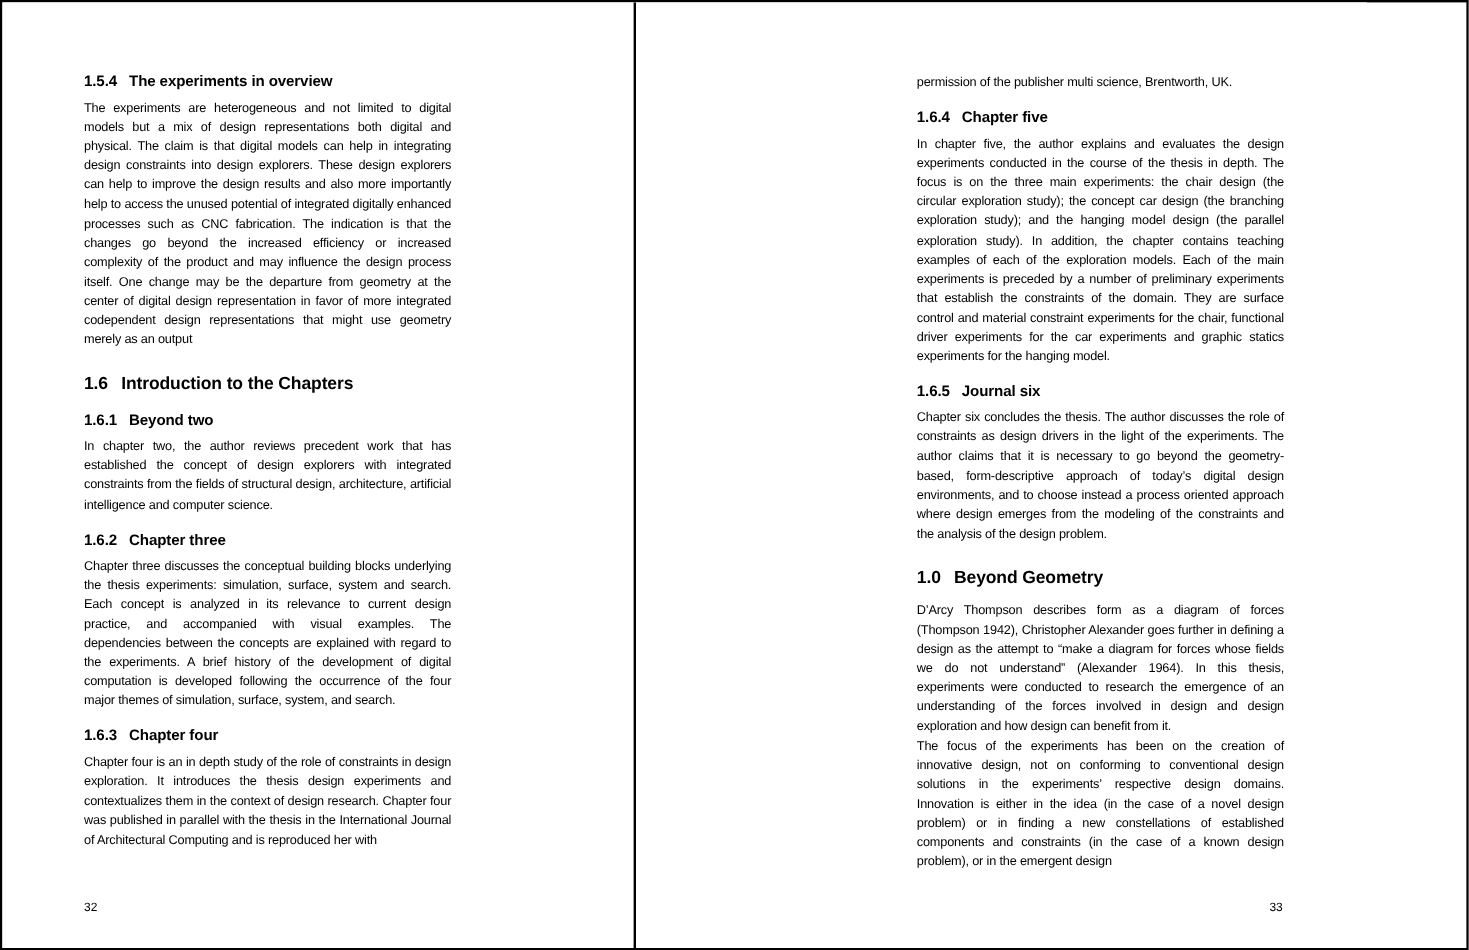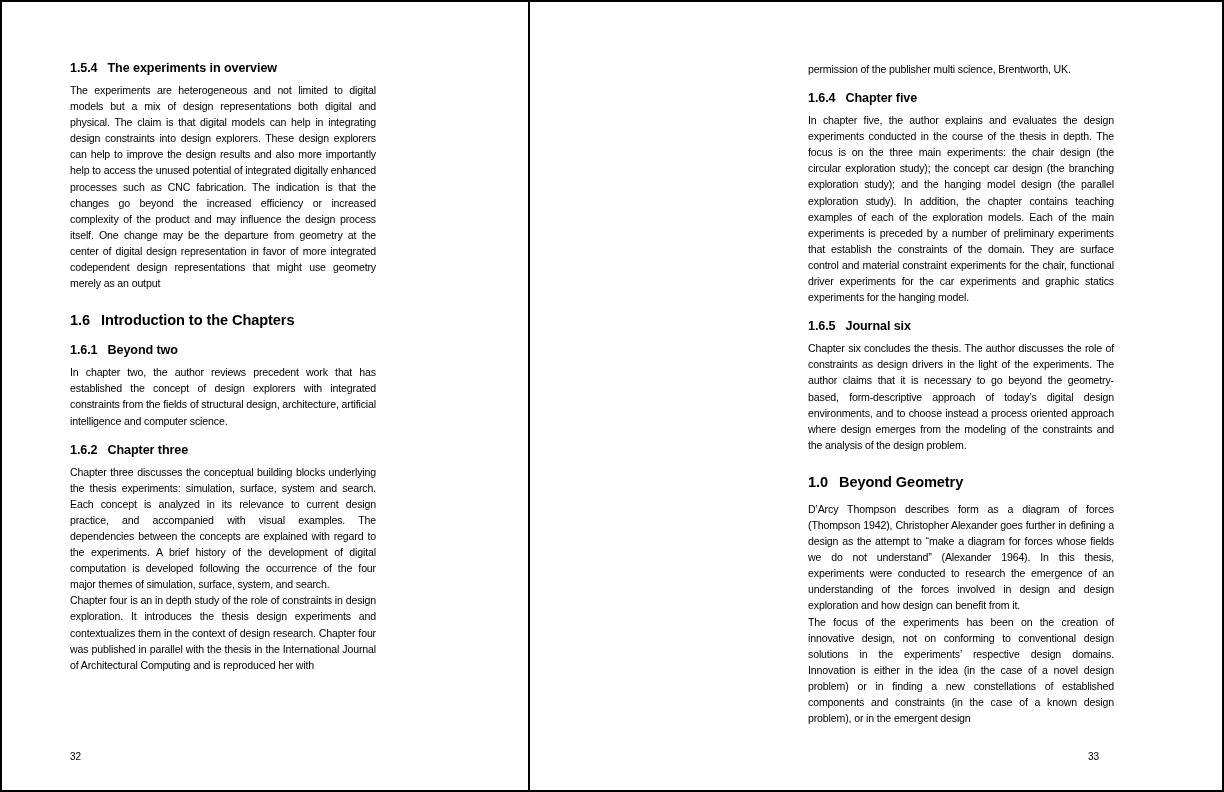--- a/index.html
+++ b/index.html
@@ -11,21 +11,21 @@
     overflow: hidden;
   }
   .spread {
     width: 1224px; height: 792px;
     background: #ffffff;
     border: 2px solid #000000;
     display: flex;
   }
   .page { position: relative; height: 100%; background: #ffffff; }
   .page-left  { width: 528px; border-right: 2px solid #000000; }
-  .page-right { width: 609px; margin-left: 44px; }
+  .page-right { width: 609px; }
   .content { padding-top: 59px; width: 306px; }
   .page-left  .content { margin-left: 68px; }
   .page-right .content { margin-left: 234px; }
 
   .body-p {
     font-size: 10.6px;
     line-height: 16.1px;
     letter-spacing: -0.15px;
     text-align: justify;
     color: #000000;
@@ -48,21 +48,21 @@
   .h3 .num { display: inline-block; margin-right: 10px; }
   .h2 .num { display: inline-block; margin-right: 11px; }
 
   .pagenum {
     position: absolute;
     bottom: 28px;
     font-size: 10px;
     color: #000000;
   }
   .pagenum-left  { left: 68px; }
-  .pagenum-right { right: 84px; }
+  .pagenum-right { right: 70px; }
 </style>
 </head>
 <body>
 
 <div class="spread">
 
   <section class="page page-left">
     <div class="content">
 
       <h3 class="h3"><span class="num">1.5.4</span><span class="ttl">The experiments in overview</span></h3>
@@ -72,20 +72,21 @@
       <h2 class="h2"><span class="num">1.6</span><span class="ttl">Introduction to the Chapters</span></h2>
 
       <h3 class="h3"><span class="num">1.6.1</span><span class="ttl">Beyond two</span></h3>
 
       <p class="body-p">In chapter two, the author reviews precedent work that has established the concept of design explorers with integrated constraints from the fields of structural design, architecture, artificial intelligence and computer science.</p>
 
       <h3 class="h3"><span class="num">1.6.2</span><span class="ttl">Chapter three</span></h3>
 
       <p class="body-p">Chapter three discusses the conceptual building blocks underlying the thesis experiments: simulation, surface, system and search. Each concept is analyzed in its relevance to current design practice, and accompanied with visual examples. The dependencies between the concepts are explained with regard to the experiments. A brief history of the development of digital computation is developed following the occurrence of the four major themes of simulation, surface, system, and search.</p>
 
+      <h3 class="h3"><span class="num">1.6.3</span><span class="ttl">Chapter four</span></h3>
 
       <p class="body-p">Chapter four is an in depth study of the role of constraints in design exploration. It introduces the thesis design experiments and contextualizes them in the context of design research. Chapter four was published in parallel with the thesis in the International Journal of Architectural Computing and is reproduced her with</p>
 
     </div>
     <div class="pagenum pagenum-left">32</div>
   </section>
 
   <section class="page page-right">
     <div class="content">
 

